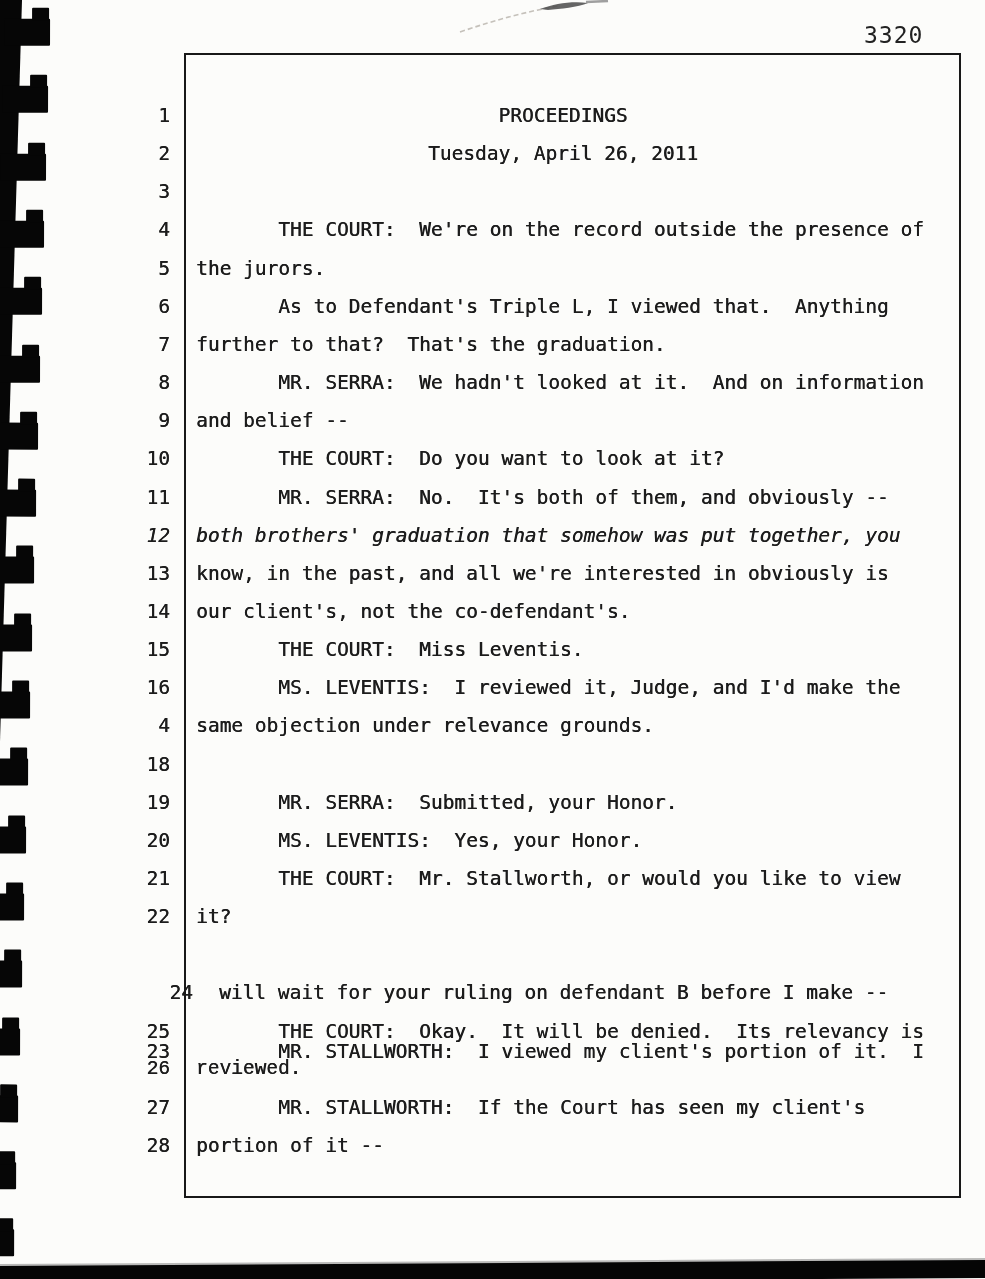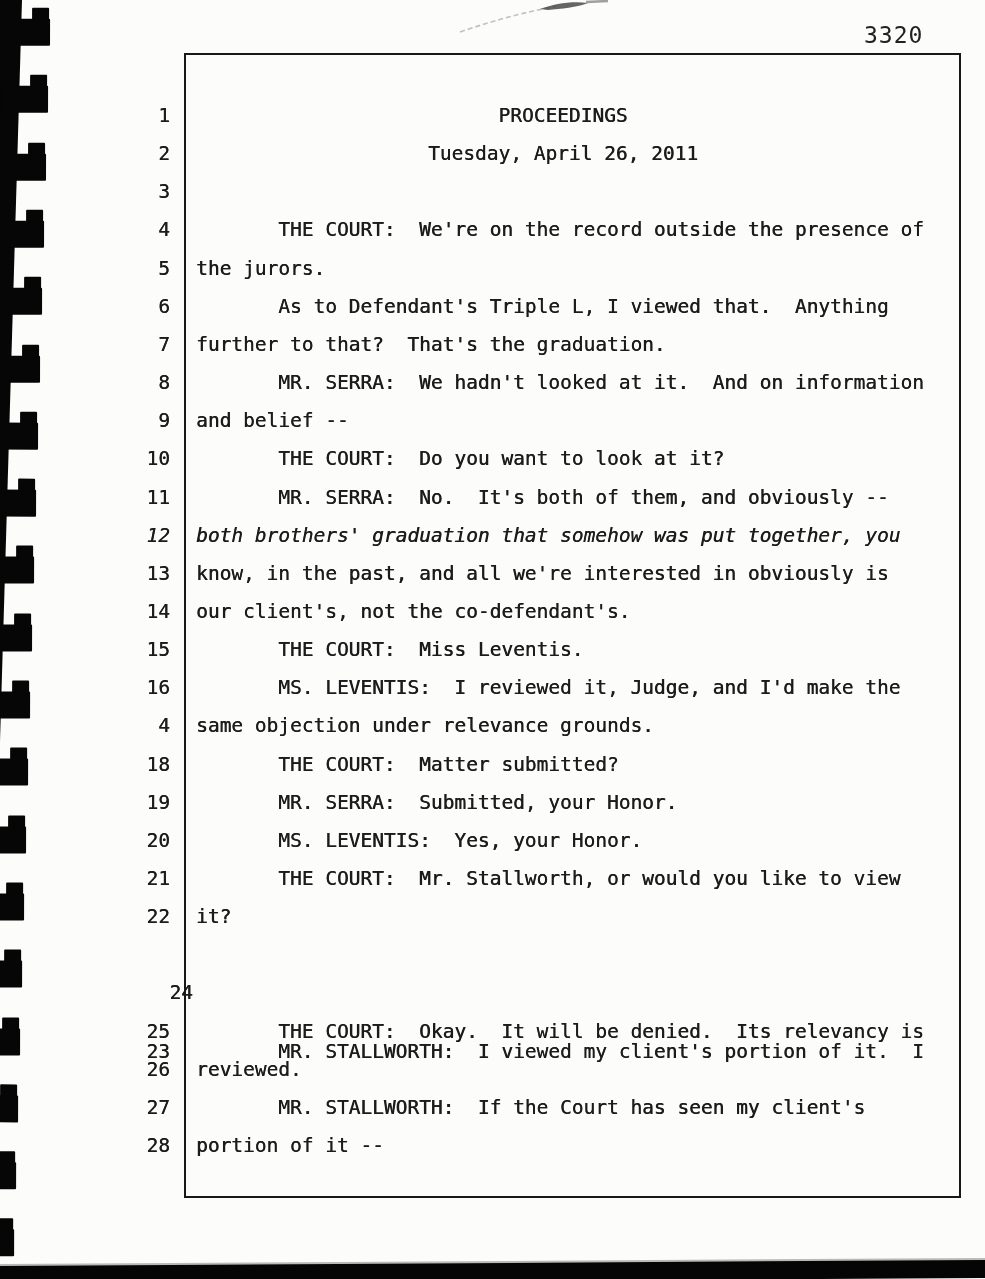--- a/index.html
+++ b/index.html
@@ -177,21 +177,20 @@
     <div class="row" style="top: 668.25px;">
       <span class="num">16</span>
       <span class="txt">       MS. LEVENTIS:  I reviewed it, Judge, and I'd make the</span>
     </div>
     <div class="row" style="top: 706.4px;">
       <span class="num">4</span>
       <span class="txt">same objection under relevance grounds.</span>
     </div>
     <div class="row" style="top: 744.55px;">
       <span class="num">18</span>
-      <span class="txt">       THE COURT:  Matter submitted?</span>
     </div>
     <div class="row" style="top: 782.7px;">
       <span class="num">19</span>
       <span class="txt">       MR. SERRA:  Submitted, your Honor.</span>
     </div>
     <div class="row" style="top: 820.85px;">
       <span class="num">20</span>
       <span class="txt">       MS. LEVENTIS:  Yes, your Honor.</span>
     </div>
     <div class="row" style="top: 859px;">
@@ -201,26 +200,27 @@
     <div class="row" style="top: 897.15px;">
       <span class="num">22</span>
       <span class="txt">it?</span>
     </div>
     <div class="row" style="top: 988px; margin-top: 44px;">
       <span class="num">23</span>
       <span class="txt">       MR. STALLWORTH:  I viewed my client's portion of it.  I</span>
     </div>
     <div class="row" style="top: 973.45px; margin-left: 23px;">
       <span class="num">24</span>
+      <span class="txt">will wait for your ruling on defendant B before I make --</span>
     </div>
     <div class="row" style="top: 1011.6px;">
       <span class="num">25</span>
       <span class="txt">       THE COURT:  Okay.  It will be denied.  Its relevancy is</span>
     </div>
-    <div class="row" style="top: 1049.75px;">
+    <div class="row" style="top: 1049.75px; font-family: Liberation Mono, monospace;">
       <span class="num">26</span>
       <span class="txt">reviewed.</span>
     </div>
     <div class="row" style="top: 1087.9px;">
       <span class="num">27</span>
       <span class="txt">       MR. STALLWORTH:  If the Court has seen my client's</span>
     </div>
     <div class="row" style="top: 1126.05px;">
       <span class="num">28</span>
       <span class="txt">portion of it --</span>

